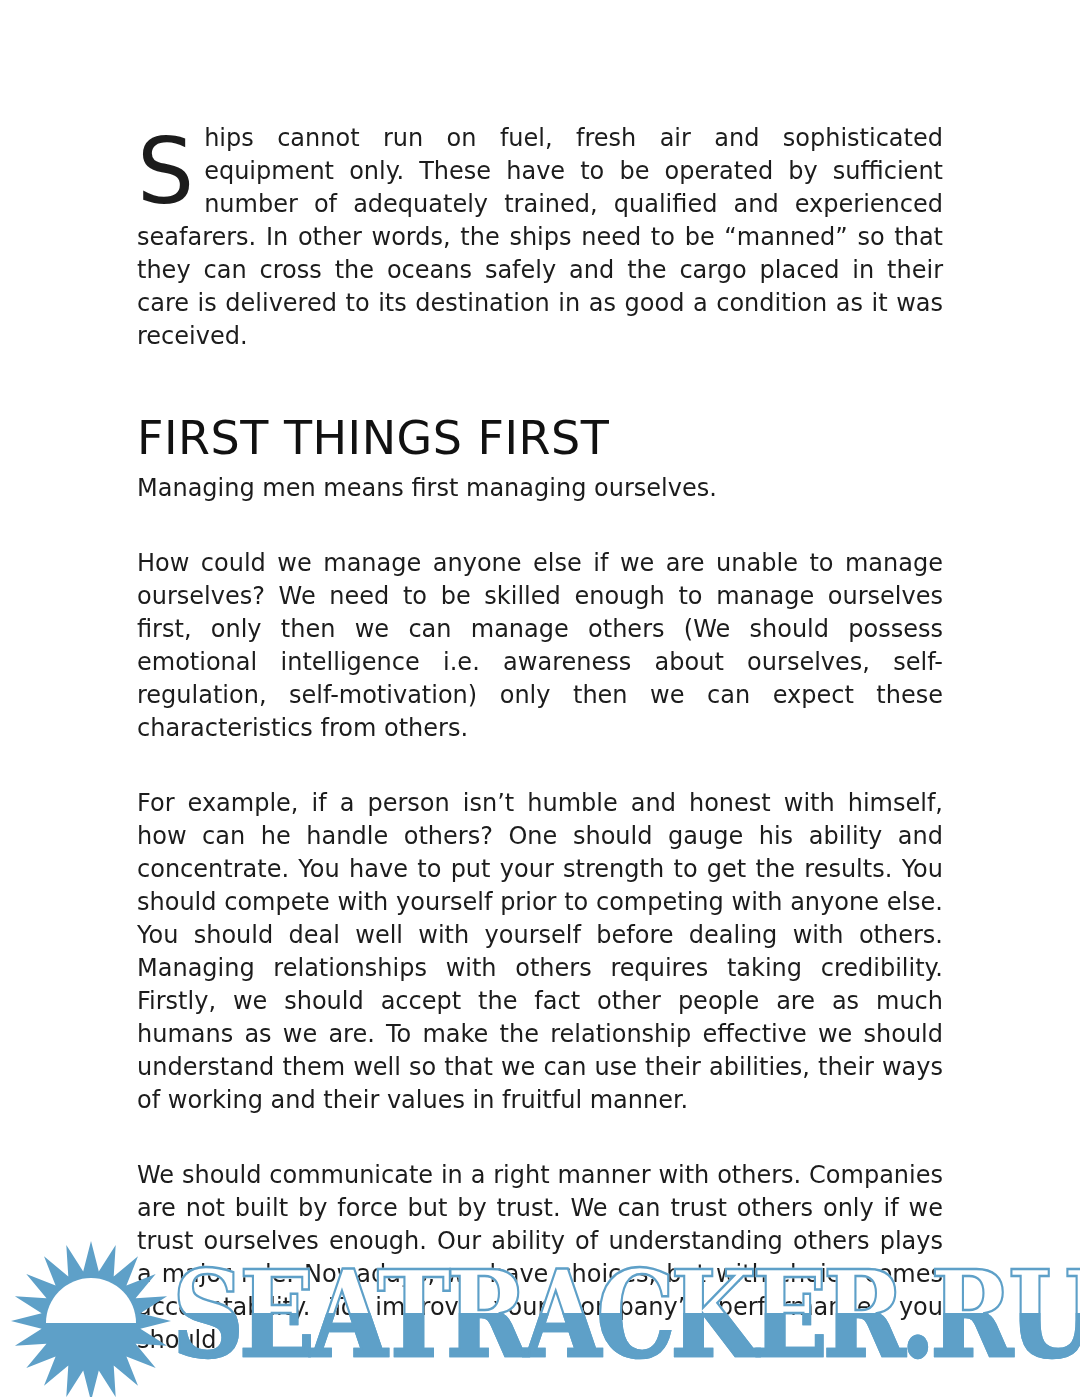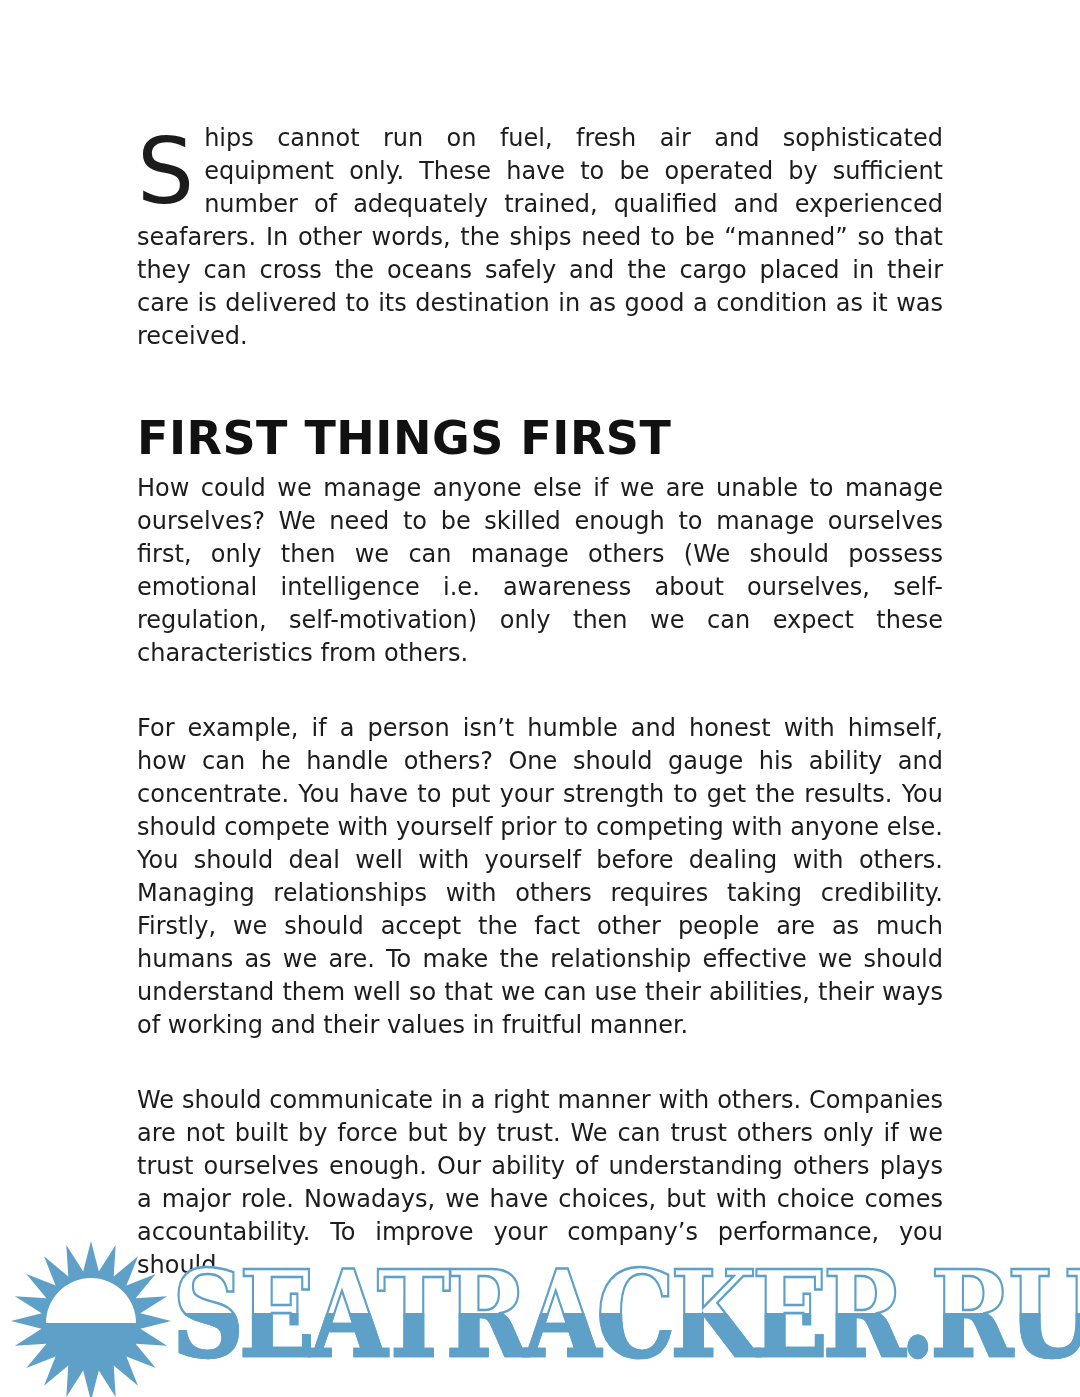--- a/index.html
+++ b/index.html
@@ -31,21 +31,21 @@
   .dropcap {
     float: left;
     font-size: 90px;
     line-height: 99px;
     height: 99px;
     margin-right: 10px;
     font-weight: 400;
   }
   h1.section-heading {
     font-size: 46px;
-    font-weight: 700;
+    font-weight: 400;
     line-height: 54px;
     margin: 58px 0 7px 0;
     letter-spacing: 0.5px;
     color: #111111;
   }
   p.lead-par {
     font-size: 24px;
     line-height: 33px;
     margin: 0 0 42px 0;
     text-align: left;
@@ -87,20 +87,21 @@
 </style>
 </head>
 <body>
 
 <div class="content">
 
   <p class="body-par"><span class="dropcap">S</span><span>hips cannot run on fuel, fresh air and sophisticated equipment only. These have to be operated by sufficient number of adequately trained, qualified and experienced seafarers. In other words, the ships need to be “manned” so that they can cross the oceans safely and the cargo placed in their care is delivered to its destination in as good a condition as it was received.</span></p>
 
   <h1 class="section-heading">FIRST THINGS FIRST</h1>
 
+  <p class="lead-par">Managing men means first managing ourselves.</p>
 
   <p class="body-par">How could we manage anyone else if we are unable to manage ourselves? We need to be skilled enough to manage ourselves first, only then we can manage others (We should possess emotional intelligence i.e. awareness about ourselves, self-regulation, self-motivation) only then we can expect these characteristics from others.</p>
 
   <p class="body-par">For example, if a person isn’t humble and honest with himself, how can he handle others? One should gauge his ability and concentrate. You have to put your strength to get the results. You should compete with yourself prior to competing with anyone else. You should deal well with yourself before dealing with others. Managing relationships with others requires taking credibility. Firstly, we should accept the fact other people are as much humans as we are. To make the relationship effective we should understand them well so that we can use their abilities, their ways of working and their values in fruitful manner.</p>
 
   <p class="body-par">We should communicate in a right manner with others. Companies are not built by force but by trust. We can trust others only if we trust ourselves enough. Our ability of understanding others plays a major role. Nowadays, we have choices, but with choice comes accountability. To improve your company’s performance, you should</p>
 
 </div>
 
 <div class="watermark">

